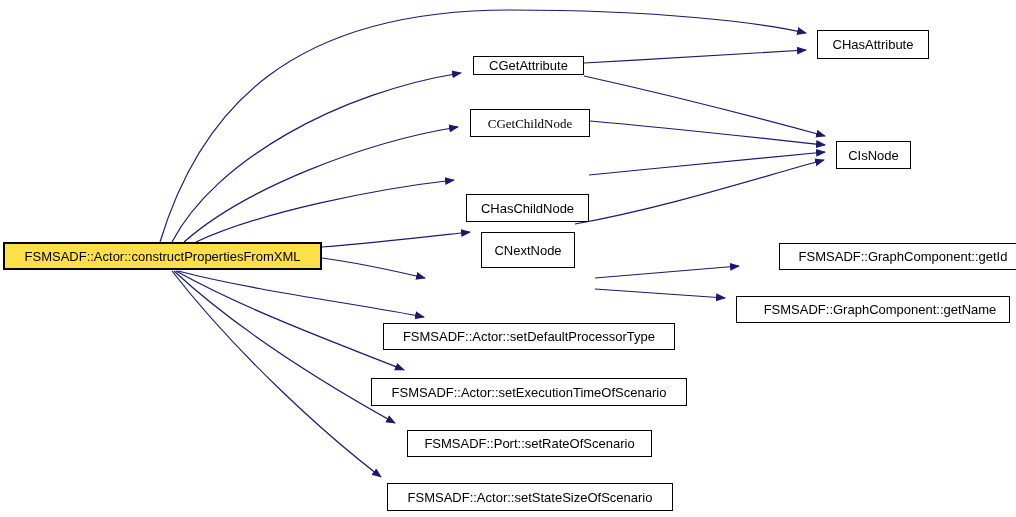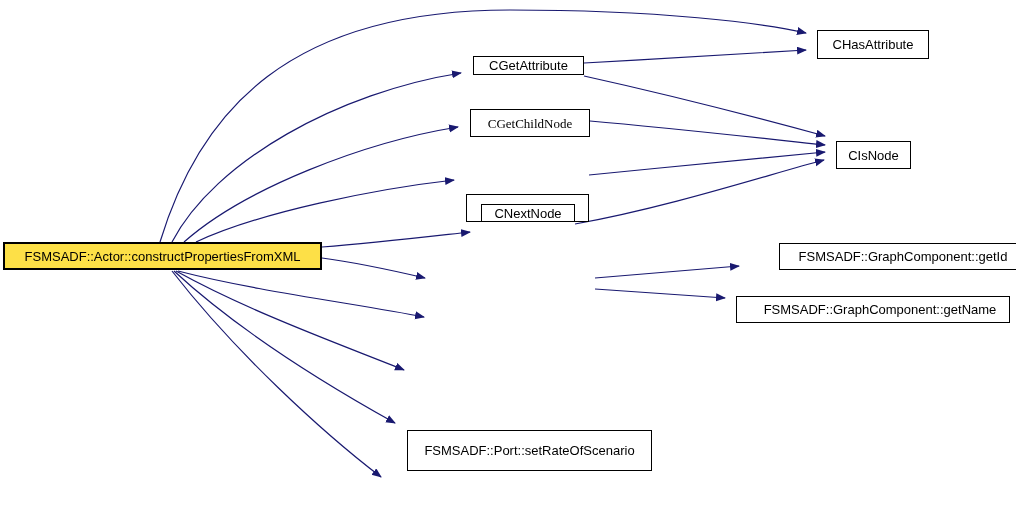--- a/index.html
+++ b/index.html
@@ -77,27 +77,30 @@
   <div class="node focus" style="left:3px; top:242px; width:319px; height:28px;">FSMSADF::Actor::constructPropertiesFromXML</div>
 
   <div class="node" style="left:473px; top:56px; width:111px; height:19px;">CGetAttribute</div>
 
   <div class="node" style="left:817px; top:30px; width:112px; height:29px;">CHasAttribute</div>
 
   <div class="node" style="left:470px; top:109px; width:120px; height:28px;font-family:Liberation Serif, serif;">CGetChildNode</div>
 
   <div class="node" style="left:466px; top:162px; width:123px; height:28px;margin-top:32px;">CHasChildNode</div>
 
-  <div class="node" style="left:481px; top:204px; width:94px; height:18px;">CNextNode</div>
+  <div class="node" style="left:481px; top:232px; width:94px; height:36px;">CNextNode</div>
 
   <div class="node" style="left:836px; top:135px; width:75px; height:28px;margin-top:6px;">CIsNode</div>
 
 
   <div class="node" style="left:750px; top:243px; width:248px; height:27px;margin-left:29px;">FSMSADF::GraphComponent::getId</div>
 
   <div class="node" style="left:736px; top:296px; width:274px; height:27px;padding-left:14px;">FSMSADF::GraphComponent::getName</div>
 
+  <div class="node" style="left:383px; top:323px; width:292px; height:27px;">FSMSADF::Actor::setDefaultProcessorType</div>
 
+  <div class="node" style="left:371px; top:378px; width:316px; height:28px;">FSMSADF::Actor::setExecutionTimeOfScenario</div>
 
-  <div class="node" style="left:407px; top:430px; width:245px; height:41px;">FSMSADF::Port::setRateOfScenario</div>
+  <div class="node" style="left:407px; top:430px; width:245px; height:27px;">FSMSADF::Port::setRateOfScenario</div>
 
+  <div class="node" style="left:387px; top:483px; width:286px; height:28px;">FSMSADF::Actor::setStateSizeOfScenario</div>
 
 </div>
 
 </body></html>

